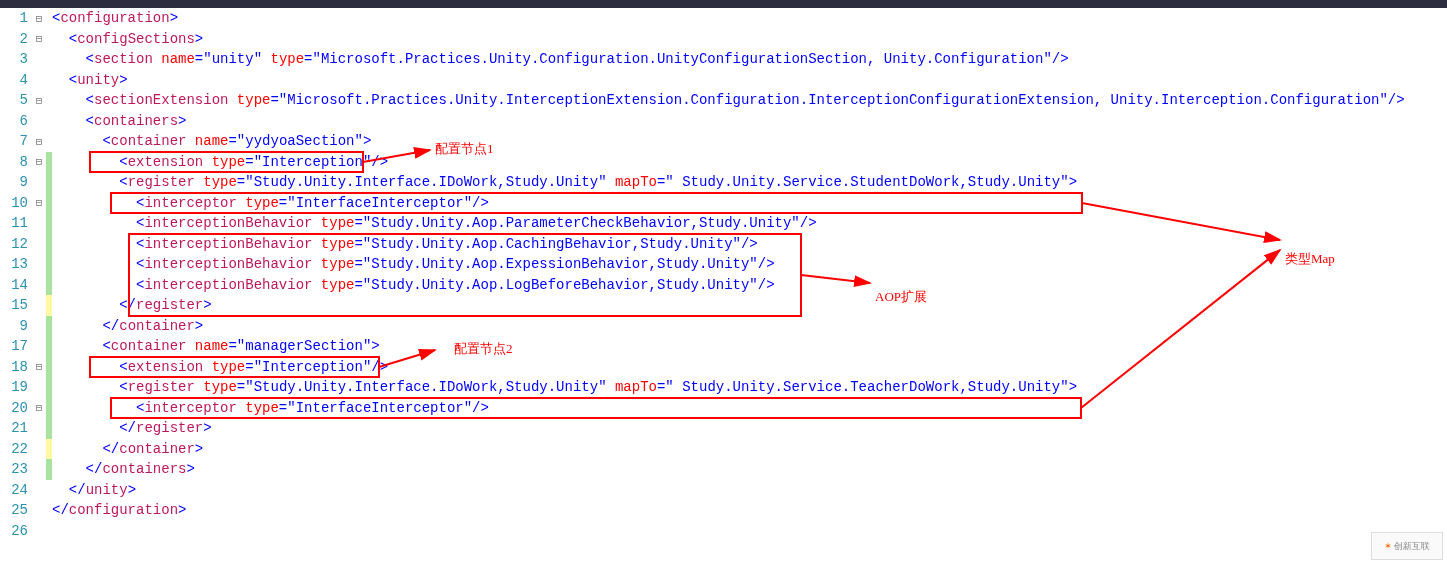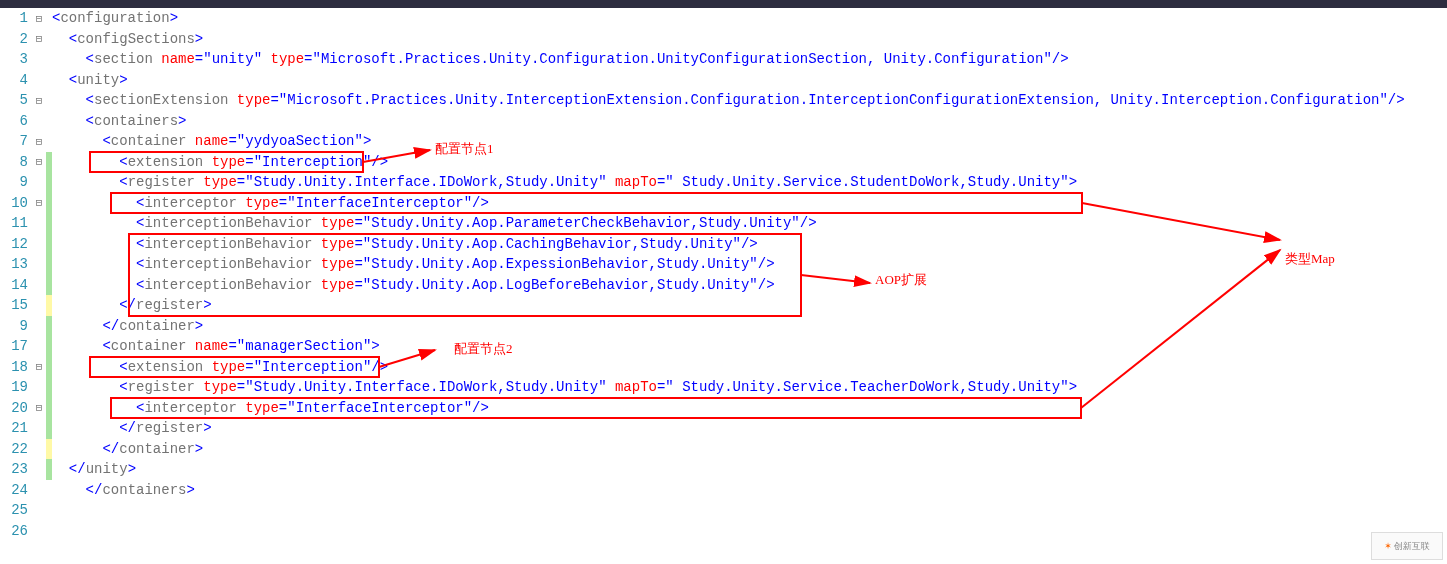--- a/index.html
+++ b/index.html
@@ -9,21 +9,21 @@
 .gutter .ln{height:20.5px;line-height:20.5px}
 .fold{width:14px;background:#fff}
 .fold .fc{height:20.5px;display:flex;align-items:center;justify-content:center;color:#808080;font-size:11px}
 .marks{width:6px;background:#fff}
 .marks .mk{height:20.5px}
 .mk.green{background:#a8e4a0}
 .mk.yellow{background:#fff9a6}
 .code-area{position:relative;flex:1;height:100%}
 .line{height:20.5px;line-height:20.5px;white-space:pre;position:relative}
 .t-blue{color:#0000ff}
-.t-maroon{color:#737373}
+.t-maroon{color:#be185d}
 .t-red{color:#ff0000}
 .t-black{color:#000}
 .box{border:2px solid #ff0000;position:absolute;pointer-events:none}
 .ann{position:absolute;color:#ff0000;font-size:13px;font-family:SimSun,serif}
 .arrowhead{fill:#ff0000}
 svg.overlay{position:absolute;top:0;left:0;width:1447px;height:564px;pointer-events:none}
 .watermark{position:absolute;right:4px;bottom:4px;width:70px;height:26px;border:1px solid #ddd;background:#fafafa;display:flex;align-items:center;justify-content:center;font-size:9px;color:#888;font-family:sans-serif}
 </style>
 </head>
 <body>
@@ -130,22 +130,23 @@
       <div class="line"><span>          </span><span class="t-blue">&lt;</span><span class="t-maroon">interceptionBehavior</span><span class="t-black"> </span><span class="t-red">type</span><span class="t-blue">="</span><span class="t-blue">Study.Unity.Aop.ExpessionBehavior,Study.Unity</span><span class="t-blue">"/&gt;</span></div>
       <div class="line"><span>          </span><span class="t-blue">&lt;</span><span class="t-maroon">interceptionBehavior</span><span class="t-black"> </span><span class="t-red">type</span><span class="t-blue">="</span><span class="t-blue">Study.Unity.Aop.LogBeforeBehavior,Study.Unity</span><span class="t-blue">"/&gt;</span></div>
       <div class="line"><span>        </span><span class="t-blue">&lt;/</span><span class="t-maroon">register</span><span class="t-blue">&gt;</span></div>
       <div class="line"><span>      </span><span class="t-blue">&lt;/</span><span class="t-maroon">container</span><span class="t-blue">&gt;</span></div>
       <div class="line"><span>      </span><span class="t-blue">&lt;</span><span class="t-maroon">container</span><span class="t-black"> </span><span class="t-red">name</span><span class="t-blue">="</span><span class="t-blue">managerSection</span><span class="t-blue">"&gt;</span></div>
       <div class="line"><span>        </span><span class="t-blue">&lt;</span><span class="t-maroon">extension</span><span class="t-black"> </span><span class="t-red">type</span><span class="t-blue">="</span><span class="t-blue">Interception</span><span class="t-blue">"/&gt;</span></div>
       <div class="line"><span>        </span><span class="t-blue">&lt;</span><span class="t-maroon">register</span><span class="t-black"> </span><span class="t-red">type</span><span class="t-blue">="</span><span class="t-blue">Study.Unity.Interface.IDoWork,Study.Unity</span><span class="t-blue">" </span><span class="t-red">mapTo</span><span class="t-blue">="</span><span class="t-blue"> Study.Unity.Service.TeacherDoWork,Study.Unity</span><span class="t-blue">"&gt;</span></div>
       <div class="line"><span>          </span><span class="t-blue">&lt;</span><span class="t-maroon">interceptor</span><span class="t-black"> </span><span class="t-red">type</span><span class="t-blue">="</span><span class="t-blue">InterfaceInterceptor</span><span class="t-blue">"/&gt;</span></div>
       <div class="line"><span>        </span><span class="t-blue">&lt;/</span><span class="t-maroon">register</span><span class="t-blue">&gt;</span></div>
       <div class="line"><span>      </span><span class="t-blue">&lt;/</span><span class="t-maroon">container</span><span class="t-blue">&gt;</span></div>
+      <div class="line"><span>    </span><span class="t-blue">&lt;/</span><span class="t-maroon">containers</span><span class="t-blue">&gt;</span></div>
       <div class="line"><span>  </span><span class="t-blue">&lt;/</span><span class="t-maroon">unity</span><span class="t-blue">&gt;</span></div>
-      <div class="line"><span>    </span><span class="t-blue">&lt;/</span><span class="t-maroon">containers</span><span class="t-blue">&gt;</span></div>
+      <div class="line"><span></span><span class="t-blue">&lt;/</span><span class="t-maroon">configuration</span><span class="t-blue">&gt;</span></div>
     </div>
 </div>
 
 <svg class="overlay">
   <defs>
     <marker id="ah" markerWidth="10" markerHeight="10" refX="8" refY="3" orient="auto">
       <path d="M0,0 L9,3 L0,6 Z" class="arrowhead"></path>
     </marker>
   </defs>
 
@@ -165,19 +166,19 @@
 
   <line x1="379" y1="367" x2="435" y2="350" stroke="#ff0000" stroke-width="2" marker-end="url(#ah)"></line>
 
   <rect x="111" y="398" width="970" height="20" class="box" fill="none" stroke="#ff0000" stroke-width="2"></rect>
 
   <line x1="1081" y1="408" x2="1280" y2="250" stroke="#ff0000" stroke-width="2" marker-end="url(#ah)"></line>
 </svg>
 
 <div class="ann" style="left:435px;top:140px">配置节点1</div>
 <div class="ann" style="left:1285px;top:250px">类型Map</div>
-<div class="ann" style="left:875px;top:271px">AOP扩展</div>
+<div class="ann" style="left:875px;top:288px">AOP扩展</div>
 <div class="ann" style="left:454px;top:340px">配置节点2</div>
 
 <div class="watermark">
     <span style="color:#f60;margin-right:2px">✶</span>
     <span>创新互联</span>
   </div>
 
 </body></html>

